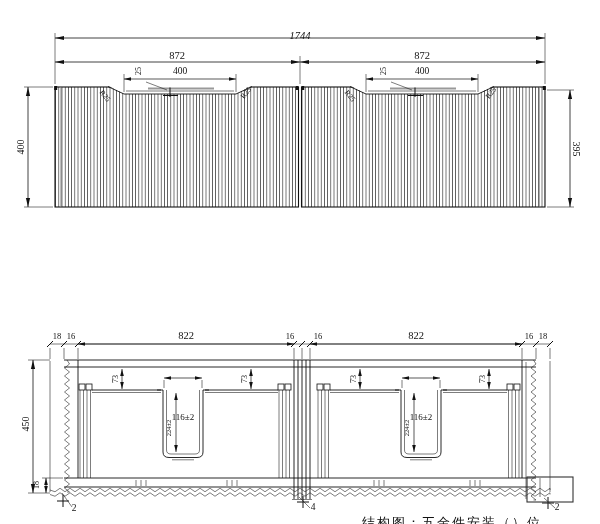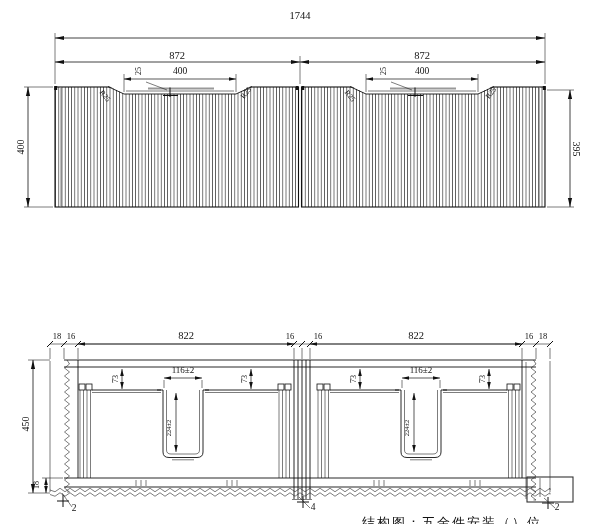--- a/index.html
+++ b/index.html
@@ -11,21 +11,21 @@
   .ln-g{stroke:#999;stroke-width:2;fill:none;}
   .dim{stroke:#111;stroke-width:.8;fill:none;marker-start:url(#ar);marker-end:url(#ar);}
   .dim-s{stroke:#111;stroke-width:.7;fill:none;marker-start:url(#ar2);marker-end:url(#ar2);}
   .tick{stroke:#111;stroke-width:1;fill:none;}
   .dl{position:absolute;font-size:10px;line-height:1;white-space:nowrap;
       transform:translate(-50%,-50%);color:#111;}
   .r90{transform:translate(-50%,-50%) rotate(-90deg);}
   .r90cw{transform:translate(-50%,-50%) rotate(90deg);}
   .rad1{transform:translate(-50%,-50%) rotate(52deg);font-size:7.5px;}
   .rad2{transform:translate(-50%,-50%) rotate(-52deg);font-size:7.5px;}
-  .f8{font-size:8px;} .f85{font-size:8.5px;} .f9{font-size:9px;}
+  .f8{font-size:8px;} .f85{font-size:8.5px;} .f9{font-size:9px;margin-top:47px;}
   .f95{font-size:9.5px;} .f65{font-size:6.5px;} .f105{font-size:10.5px;}
   .cap{position:absolute;left:322px;top:516px;width:260px;font-size:13px;
        letter-spacing:2px;transform:none;text-align:center;}
 </style>
 </head>
 <body>
 
 <div class="stage">
 
   <svg width="600" height="524" viewBox="0 0 600 524">
@@ -235,21 +235,21 @@
       <line class="tick" x1="297" y1="502" x2="309" y2="502"></line>
         <line class="tick" x1="303" y1="496" x2="303" y2="508"></line>
       <line class="ln-t" x1="544" y1="498" x2="555" y2="508"></line>
       <line class="tick" x1="542" y1="503" x2="554" y2="503"></line>
         <line class="tick" x1="548" y1="497" x2="548" y2="509"></line>
 
       <rect x="527" y="477" width="46" height="25" fill="none" stroke="#333" stroke-width="1.1"></rect>
     </g>
   </svg>
 
-  <div class="dl f105" style="left:300px;top:16px;">1744</div>
+  <div class="dl f105" style="left:300px;top:36px;font-style:italic;">1744</div>
   <div class="dl f105" style="left:177px;top:56px;">872</div>
   <div class="dl f105" style="left:422px;top:56px;">872</div>
   <div class="dl f95" style="left:180px;top:72px;">400</div>
   <div class="dl f95" style="left:422px;top:72px;">400</div>
   <div class="dl f8 r90" style="left:139px;top:71px;">25</div>
   <div class="dl f8 r90" style="left:384px;top:71px;">25</div>
   <div class="dl rad1" style="left:105px;top:96px;">R25</div>
   <div class="dl rad2" style="left:246px;top:93px;">R25</div>
   <div class="dl rad1" style="left:350px;top:96px;">R25</div>
   <div class="dl rad2" style="left:491px;top:93px;">R25</div>

